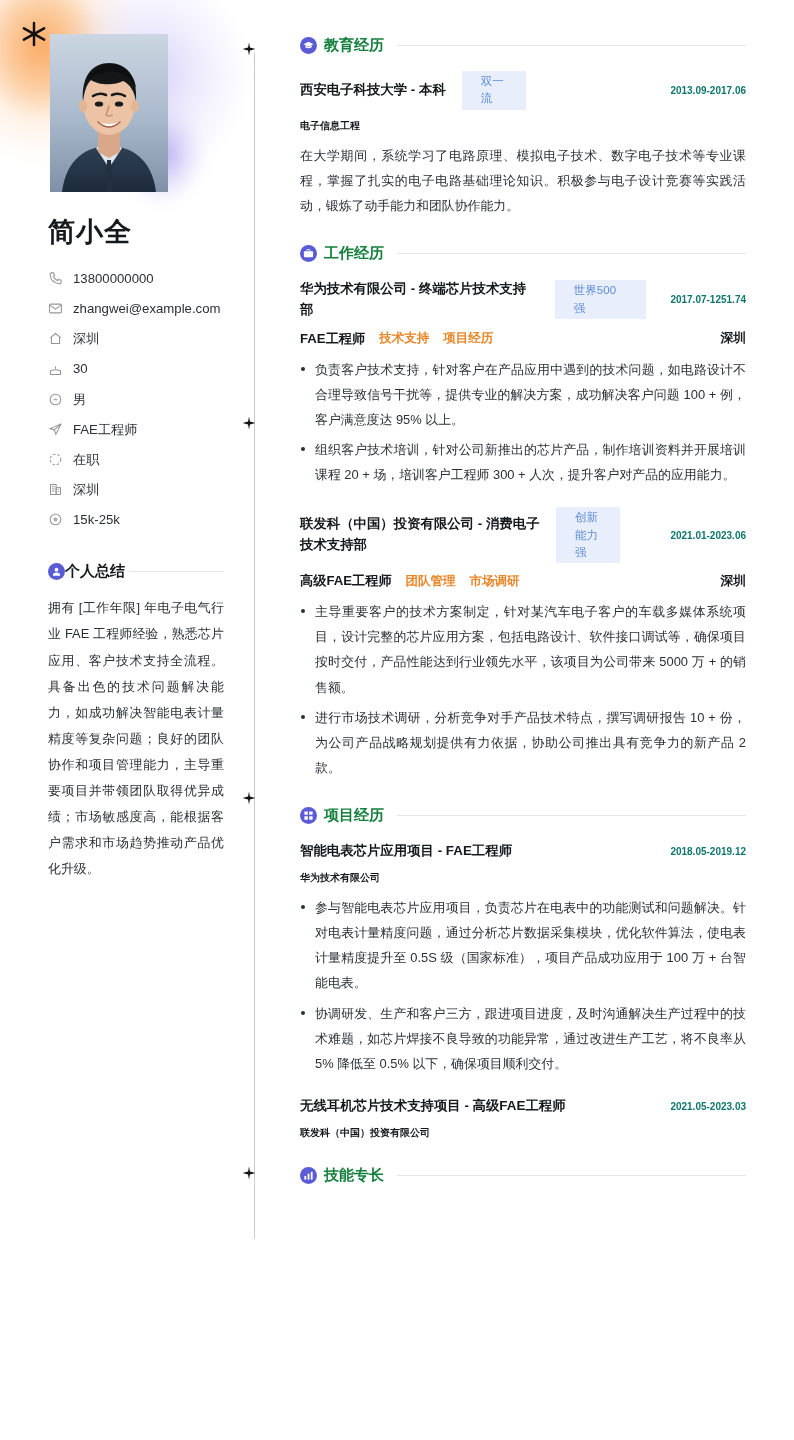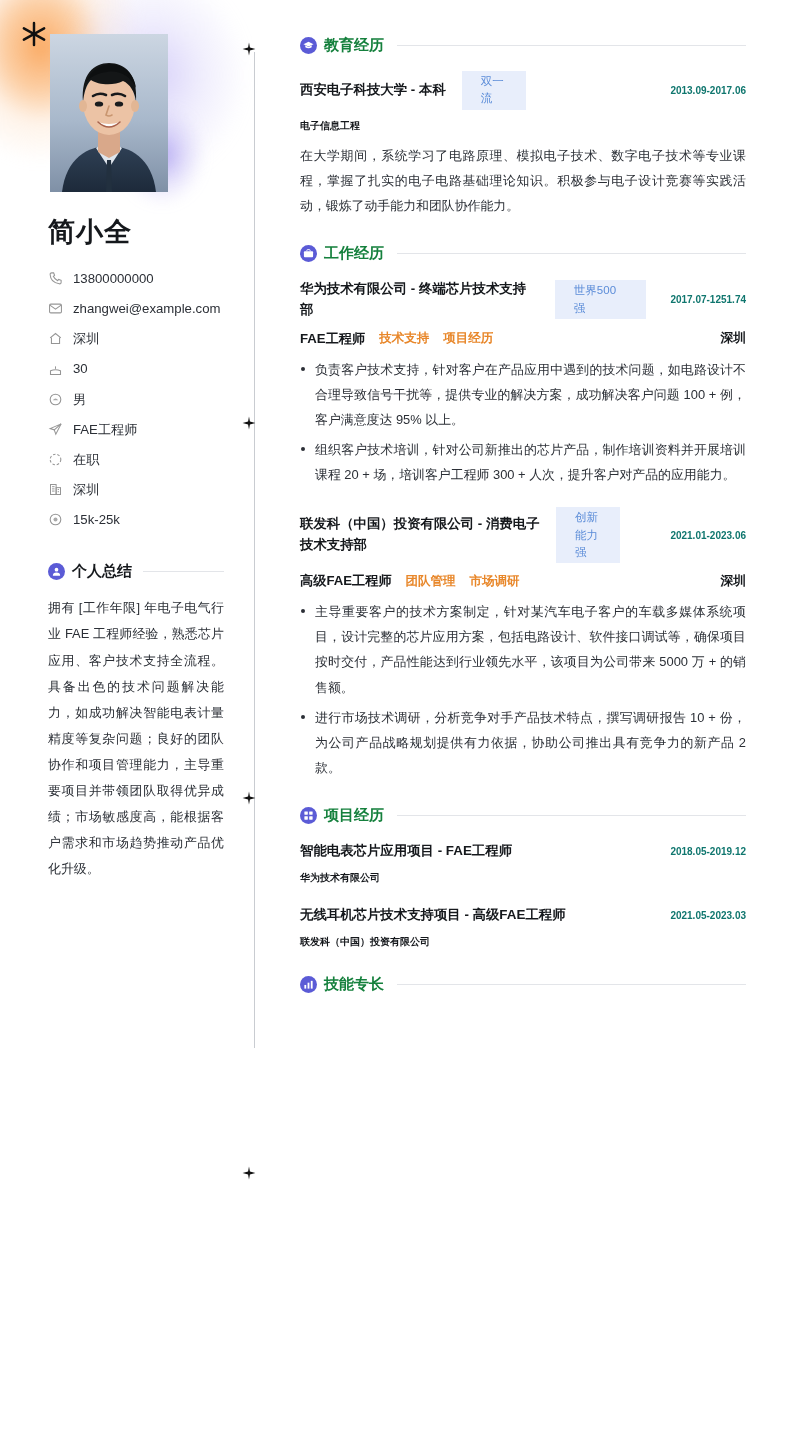--- a/index.html
+++ b/index.html
@@ -75,21 +75,21 @@
   .contact-list { margin-top: 20px; }
   .contact-item {
     display: flex; align-items: center; gap: 10px;
     margin-bottom: 13px; font-size: 13.2px; color: #2b2f36;
     line-height: 1.3;
   }
   .contact-item .ico { flex: 0 0 15px; width: 15px; height: 15px; opacity: .62; }
   .contact-item .ico svg { display:block; width:15px; height:15px; }
   .sec-left { margin-top: 34px; }
   .sec-left-head {
-    display: flex; align-items: center; gap: 7px; margin-bottom: 14px;
+    display: flex; align-items: center; margin-bottom: 14px;
   }
   .sec-left-head .badge { flex: 0 0 17px; }
   .sec-left-head .ttl { font-size: 15px; font-weight: 700; color: #15181c; }
   .sec-left-head .rule { flex: 1 1 auto; height: 1px; background: #e3e5e9; margin-left: 4px; }
   .summary {
     font-size: 12.9px; line-height: 2.02; color: #2b2f36; text-align: justify;
   }
   
   .badge {
     display: inline-flex; align-items: center; justify-content: center;
@@ -428,20 +428,24 @@
           <span class="ttl">项目经历</span>
           <span class="rule"></span>
         </div>
 
         <div class="entry">
           <div class="entry-row1">
             <span class="entry-title">智能电表芯片应用项目 - FAE工程师</span>
             <span class="entry-date">2018.05-2019.12</span>
           </div>
           <div class="entry-org">华为技术有限公司</div>
+          <ul class="bullets">
+            <li>参与智能电表芯片应用项目，负责芯片在电表中的功能测试和问题解决。针对电表计量精度问题，通过分析芯片数据采集模块，优化软件算法，使电表计量精度提升至 0.5S 级（国家标准），项目产品成功应用于 100 万 + 台智能电表。</li>
+            <li>协调研发、生产和客户三方，跟进项目进度，及时沟通解决生产过程中的技术难题，如芯片焊接不良导致的功能异常，通过改进生产工艺，将不良率从 5% 降低至 0.5% 以下，确保项目顺利交付。</li>
+          </ul>
         </div>
 
         <div class="entry">
           <div class="entry-row1">
             <span class="entry-title">无线耳机芯片技术支持项目 - 高级FAE工程师</span>
             <span class="entry-date">2021.05-2023.03</span>
           </div>
           <div class="entry-org">联发科（中国）投资有限公司</div>
         </div>
       </div>

